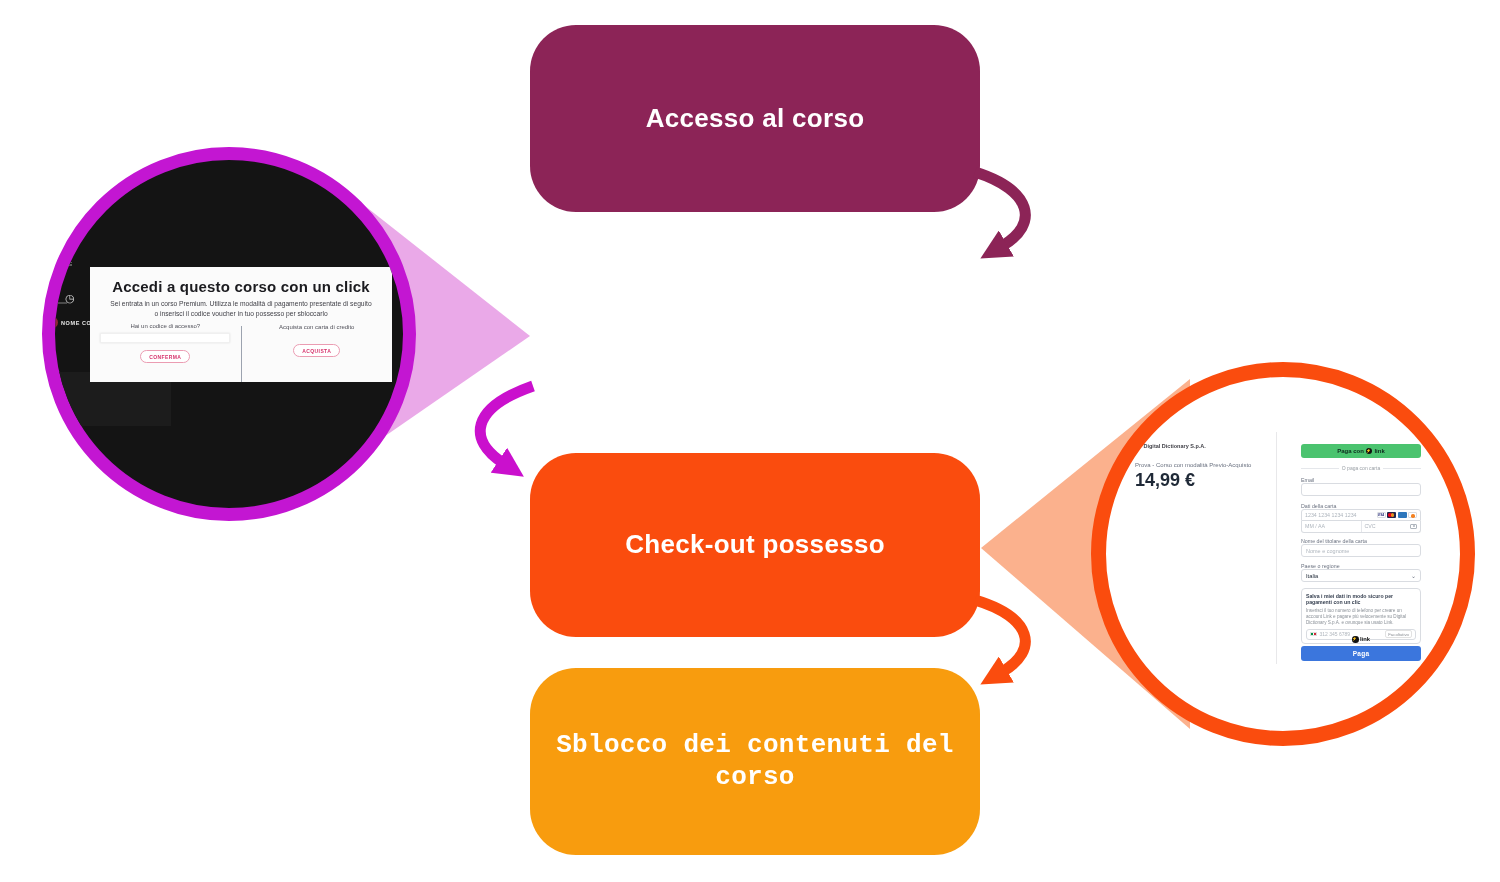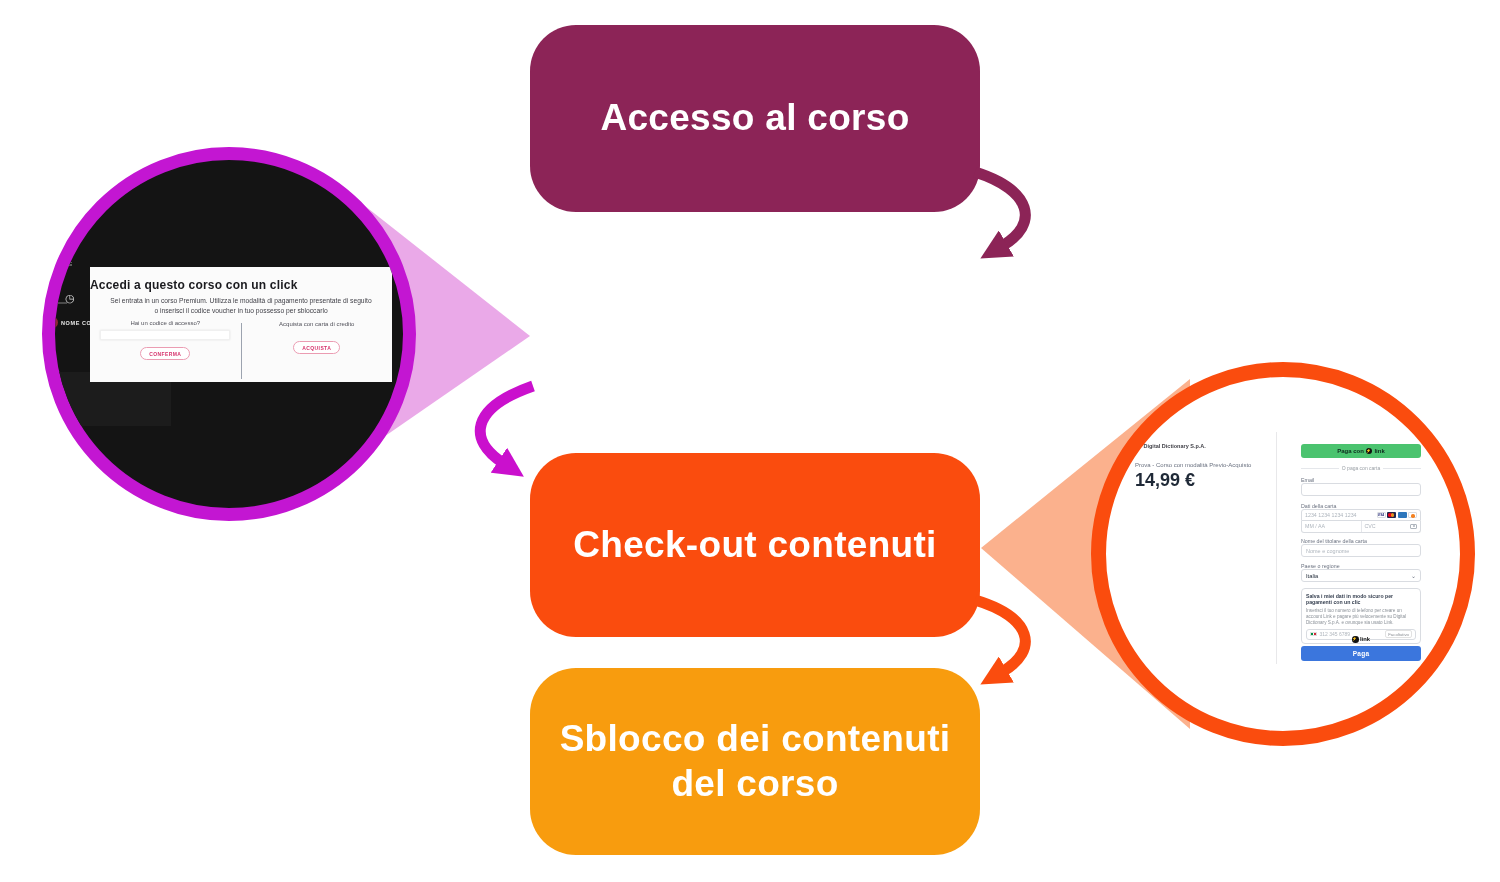--- a/index.html
+++ b/index.html
@@ -3,26 +3,26 @@
 <meta charset="utf-8">
 <style>
   html,body{margin:0;padding:0;background:#fff;}
   .canvas{position:relative;width:1500px;height:882px;background:#ffffff;overflow:hidden;
           font-family:"Liberation Sans",sans-serif;}
   .layer{position:absolute;left:0;top:0;width:1500px;height:882px;pointer-events:none;}
 
   
   .step{position:absolute;left:530px;width:450px;border-radius:46px;display:flex;
         align-items:center;justify-content:center;text-align:center;z-index:3;}
-  .step span{color:#fff;font-weight:bold;font-size:37px;letter-spacing:.3px;
+  .step span{color:#fff;font-weight:bold;font-size:26px;letter-spacing:.3px;
              line-height:1.2;max-width:442px;}
   .step1{top:25px;height:187px;}
   .step2{top:238px;height:187px;}
   .step3{top:453px;height:184px;}
-  .step4{top:668px;height:187px;}
+  .step4{top:668px;height:187px;font-family:Liberation Mono, monospace;}
 
   
   .circle{position:absolute;border-radius:50%;border-style:solid;z-index:2;overflow:hidden;}
   .circle.left{left:42px;top:147px;width:348px;height:348px;border-width:13px;background:#141414;}
   .circle.right{left:1091px;top:362px;width:354px;height:354px;border-width:15px;background:#ffffff;}
 
   
   .scr{position:absolute;inset:0;}
   .sb-panel{position:absolute;left:4px;top:212px;width:112px;height:54px;background:#1c1c1c;}
   .sb-user{position:absolute;left:8px;top:102px;display:flex;align-items:flex-end;gap:2px;}
@@ -30,21 +30,21 @@
   .sb-user .body{width:7px;height:3.5px;border-radius:3px 3px 0 0;background:#cfcfcf;}
   .sb-user .bars i{display:block;width:7px;height:1.2px;background:#5a5a5a;margin-bottom:1.3px;}
   .sb-clockline{position:absolute;left:0;top:142px;width:12px;height:1.5px;background:#4a4a4a;}
   .sb-clock{position:absolute;left:10px;top:133px;font-size:11px;color:#d4d4d4;line-height:1;}
   .sb-course{position:absolute;left:-8px;top:157px;display:flex;align-items:center;gap:3px;}
   .sb-avatar{width:11px;height:11px;border-radius:50%;background:#8e2734;}
   .sb-course-label{font-size:5.5px;font-weight:bold;color:#e8e8e8;letter-spacing:.6px;}
 
   .modal{position:absolute;left:35px;top:107px;width:302px;height:115px;background:#fbfbfb;
          box-sizing:border-box;padding-top:11px;}
-  .m-title{font-size:12px;font-weight:bold;color:#1b1b1f;text-align:left;letter-spacing:.2px;}
+  .m-title{font-size:15px;font-weight:bold;color:#1b1b1f;text-align:center;letter-spacing:.2px;}
   .m-body{margin:4px auto 0;width:88%;font-size:6.7px;color:#3f3f46;text-align:center;line-height:1.45;}
   .m-cols{display:flex;margin-top:5px;}
   .m-col{width:50%;display:flex;flex-direction:column;align-items:center;}
   .m-label{font-size:6px;color:#52525b;}
   .m-input{width:128px;height:8px;margin-top:4px;background:#fff;border:1px solid #f0f0f0;
            box-shadow:0 0 2px rgba(0,0,0,.10);}
   .pill{margin-top:7px;padding:2.5px 8px;border:1px solid #eb9cb2;border-radius:9px;background:#fff;
         color:#d6336c;font-size:5px;font-weight:bold;letter-spacing:.4px;font-family:inherit;}
   .m-div{width:1px;height:56px;background:#9ca3af;margin-top:3px;}
   .m-col.right .m-label{margin-top:1px;}
@@ -230,21 +230,21 @@
       </div>
 
       <div class="pay-btn" style="background-color: rgb(59, 118, 221);">Paga</div>
     </div>
   </div>
 
   <div class="step step1" style="background-color: rgb(140, 36, 87);">
     <span>Accesso al corso</span>
   </div>
   <div class="step step3" style="background-color: rgb(250, 76, 14);">
-    <span>Check-out contenuti</span>
+    <span>Check-out possesso</span>
   </div>
   <div class="step step4" style="background-color: rgb(248, 156, 14);">
     <span>Sblocco dei contenuti del corso</span>
   </div>
 
   <svg class="layer" style="z-index:4">
     <defs>
       <marker id="ah1" markerUnits="userSpaceOnUse" markerWidth="34" markerHeight="30" refX="5" refY="15" orient="auto">
         <polygon points="0,0 30,15 0,30" style="fill: rgb(140, 36, 87);"></polygon>
       </marker>

